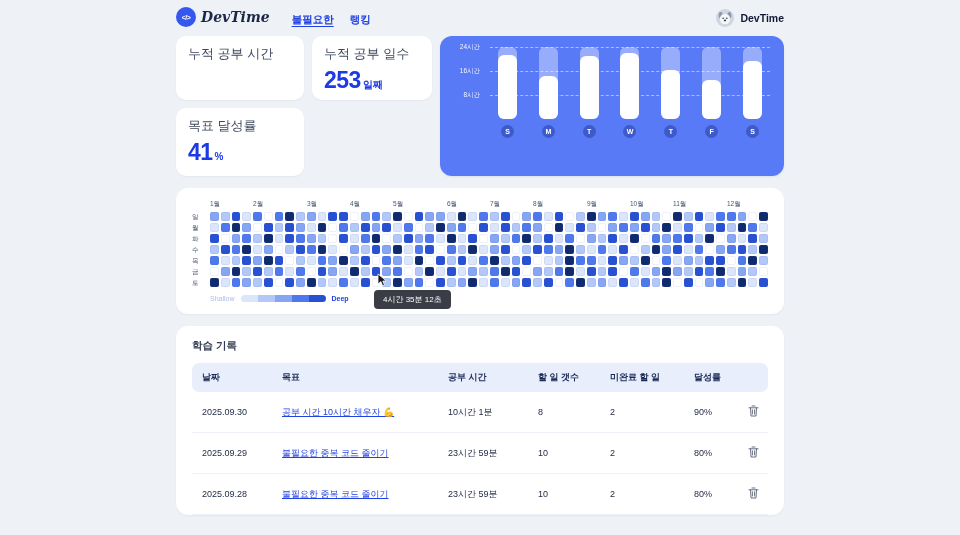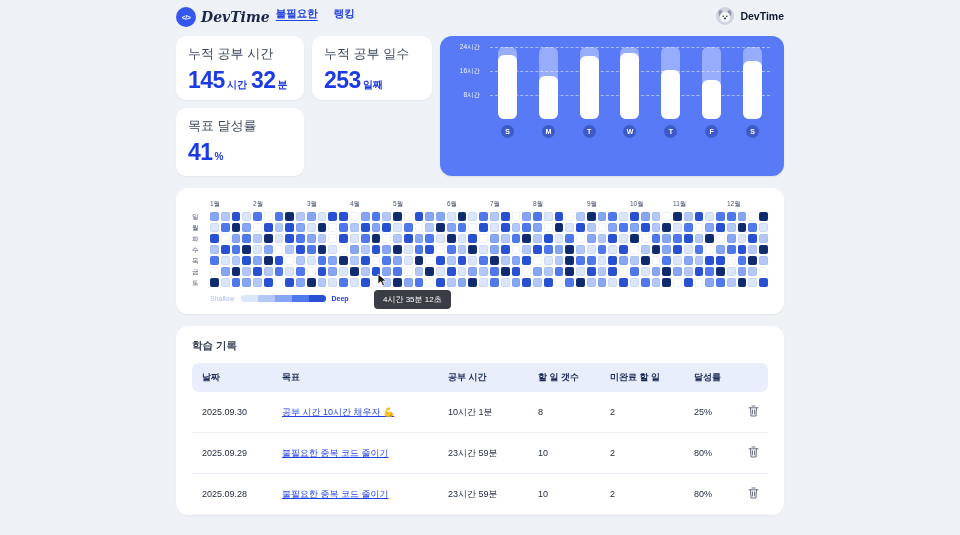--- a/index.html
+++ b/index.html
@@ -2,21 +2,21 @@
 <html><head>
 <meta charset="utf-8">
 <style>
   *{box-sizing:border-box;margin:0;padding:0}
   html,body{overflow:hidden}
   body{width:960px;height:535px;background:#eef1f6;font-family:"Liberation Sans",sans-serif}
   .shell{width:608px;margin:0 auto}
 
   
   header{padding:7px 0 5px}
-  .header-inner{display:flex;align-items:flex-start;gap:6px}
+  .header-inner{display:flex;align-items:flex-end;gap:22px}
   .brand{display:flex;align-items:center;gap:5px}
   .logo{width:20px;height:20px;border-radius:50%;background:#3457ef;color:#fff;font-size:7px;font-weight:bold;display:flex;align-items:center;justify-content:center;letter-spacing:-.5px}
   .brand-name{font-family:"DejaVu Serif",serif;font-style:italic;font-weight:bold;font-size:14px;color:#1b2747}
   nav{display:flex;gap:16px;flex:1}
   .nav-link{font-size:10.5px;font-weight:bold;color:#2141e0;text-decoration:none;cursor:pointer}
   .nav-link.active{text-decoration:underline;text-underline-offset:3px}
   .user{display:flex;align-items:center;gap:6px;font-size:10.5px;font-weight:bold;color:#111b35;cursor:pointer}
   .avatar{width:18px;height:18px;border-radius:50%;background:#d7dce6;overflow:hidden;display:flex;align-items:center;justify-content:center}
 
   
@@ -158,21 +158,20 @@
                   <div class="bar-fill" style="height: 81.25%;"></div>
                 </div>
                 <div class="day-circle">S</div>
               </div>
             </div>
         </div>
       </div>
     </div>
   <div class="stat-card">
         <div class="stat-label">누적 공부 시간</div>
-        <div class="stat-value"><span class="num">145</span><span class="unit">시간</span><span class="num">32</span><span class="unit">분</span></div>
       </div>
       <div class="stat-card">
         <div class="stat-label">누적 공부 일수</div>
         <div class="stat-value"><span class="num">253</span><span class="unit">일째</span></div>
       </div>
       <div class="stat-card">
         <div class="stat-label">목표 달성률</div>
         <div class="stat-value"><span class="num">41</span><span class="unit">%</span></div>
       </div>
     </section>
@@ -611,21 +610,21 @@
             <th></th>
           </tr>
         </thead>
       <tbody id="rec-body">
           <tr>
             <td>2025.09.30</td>
             <td><span class="goal-link">공부 시간 10시간 채우자 💪</span></td>
             <td>10시간 1분</td>
             <td>8</td>
             <td>2</td>
-            <td>25%</td>
+            <td>90%</td>
             <td><button class="trash-btn"><span><svg width="11" height="12" viewBox="0 0 11 12">
                     <path d="M1 2.8h9M4 1h3M2.5 2.8l.5 8.2h5l.5-8.2M4.4 4.8v4.2M6.6 4.8v4.2" stroke="#596074" fill="none" stroke-width="0.9" stroke-linecap="round" stroke-linejoin="round"></path>
                   </svg></span></button></td>
           </tr>
           <tr>
             <td>2025.09.29</td>
             <td><span class="goal-link">불필요한 중복 코드 줄이기</span></td>
             <td>23시간 59분</td>
             <td>10</td>
             <td>2</td>

